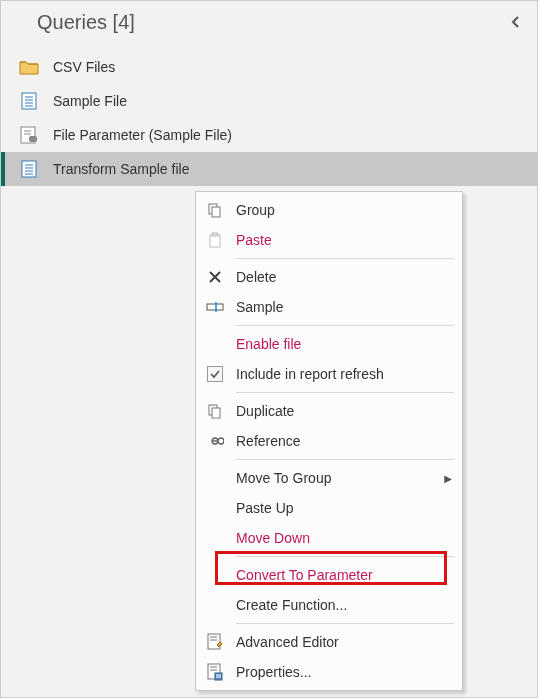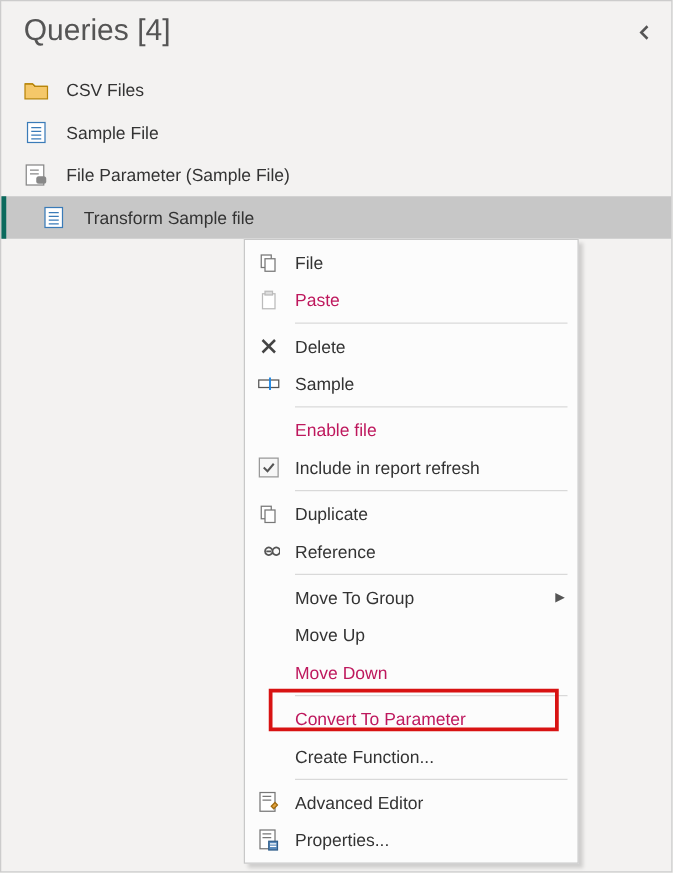--- a/index.html
+++ b/index.html
@@ -13,22 +13,22 @@
     background: #f3f2f1;
     color: #333;
     position: relative;
     overflow: hidden;
     border: 1px solid #ccc;
   }
   .panel-header {
     display: flex;
     align-items: flex-end;
     justify-content: space-between;
-    padding: 10px 14px 8px 18px;
-    font-size: 24px;
+    padding: 10px 14px 8px 36px;
+    font-size: 20px;
     color: #555;
   }
   .collapse-chevron {
     font-size: 20px;
     color: #555;
     cursor: pointer;
   }
   .query-list {
     margin-top: 8px;
     text-align: right;
@@ -44,21 +44,21 @@
   .query-item .icon-slot {
     width: 20px;
     height: 20px;
     display: flex;
     align-items: center;
     justify-content: center;
   }
   .query-item.selected {
     background: #c7c7c7;
     border-left: 4px solid #0b6a5d;
-    padding-left: 28px;
+    padding-left: 14px;
   }
   .italic { color: #333; }
 
   
   .context-menu {
     position: absolute;
     left: 194px;
     top: 190px;
     width: 268px;
     background: #fcfcfc;
@@ -175,21 +175,21 @@
 
 <div class="context-menu">
 
   <div class="menu-item">
     <span class="micon">
       <svg width="16" height="16" viewBox="0 0 16 16">
         <rect x="2" y="2" width="8" height="10" fill="#fff" stroke="#777"></rect>
         <rect x="5" y="5" width="8" height="10" fill="#fff" stroke="#777"></rect>
       </svg>
     </span>
-    <span>File</span>
+    <span>Group</span>
   </div>
 
   <div class="menu-item disabled">
     <span class="micon">
       <svg width="16" height="16" viewBox="0 0 16 16">
         <rect x="3" y="3" width="10" height="12" fill="#fff" stroke="#bbb"></rect>
         <rect x="5" y="1" width="6" height="3" fill="#ddd" stroke="#bbb"></rect>
       </svg>
     </span>
     <span>Paste</span>
@@ -260,21 +260,21 @@
   <div class="menu-sep"></div>
 
   <div class="menu-item">
     <span class="micon"></span>
     <span>Move To Group</span>
     <span class="submenu-arrow">▶</span>
   </div>
 
   <div class="menu-item">
     <span class="micon"></span>
-    <span>Move Up</span>
+    <span>Paste Up</span>
   </div>
 
   <div class="menu-item disabled">
     <span class="micon"></span>
     <span>Move Down</span>
   </div>
 
   <div class="menu-sep"></div>
 
   <div class="menu-item disabled">

